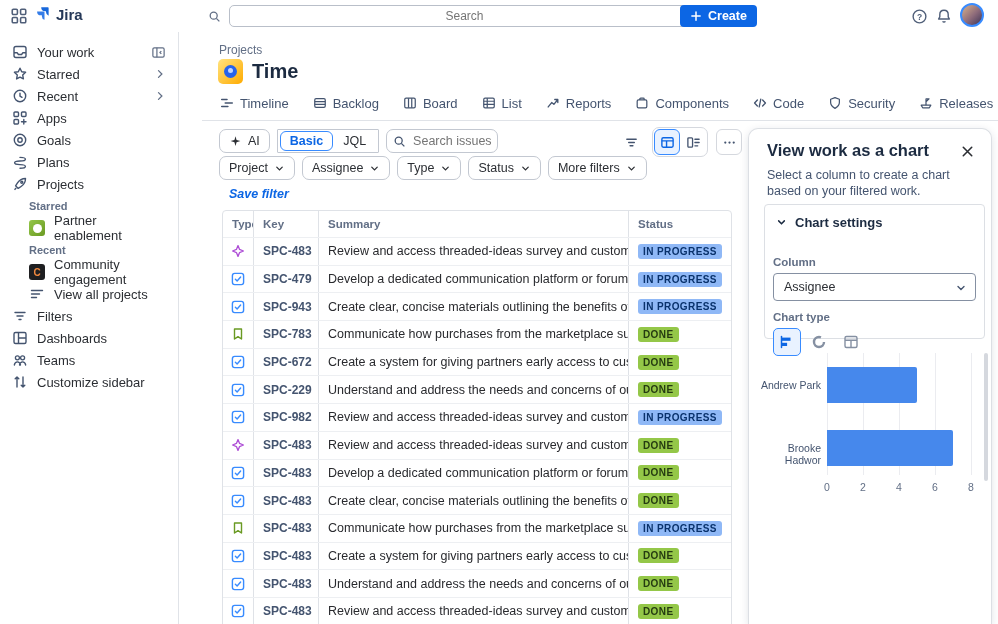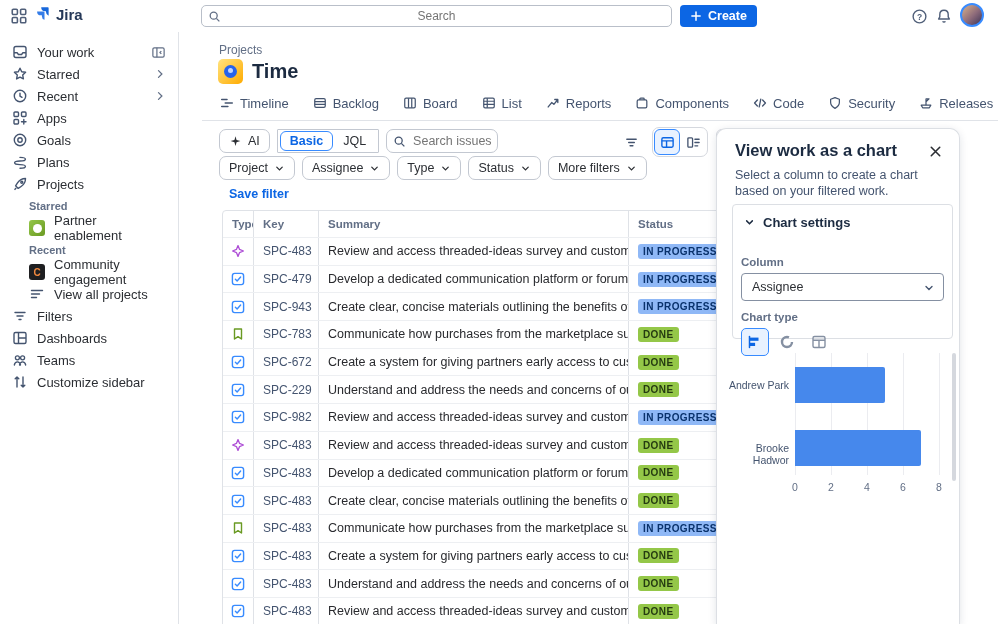--- a/index.html
+++ b/index.html
@@ -4,21 +4,21 @@
 <style>
   * { margin:0; padding:0; box-sizing:border-box; }
   html,body { width:998px; height:624px; overflow:hidden; background:#fff;
     font-family:"Liberation Sans", sans-serif; color:#292A2E; }
   .topbar { position:absolute; left:0; top:0; width:998px; height:32px; background:#fff; z-index:5; }
   .appswitch { position:absolute; left:10px; top:7px; width:18px; height:18px; color:#505F79; cursor:pointer; }
   .brand { position:absolute; left:34px; top:5px; display:flex; align-items:center; gap:4px; }
   .brand-name { font-size:15px; font-weight:700; color:#253858; }
   .global-search { position:absolute; left:201px; top:5px; width:471px; height:22px; }
   .global-search input { width:100%; height:100%; border:1px solid #B9BFC9; border-radius:5px;
-    font-size:12px; text-align:center; color:#626F86; outline:none; font-family:inherit; }
+    font-size:12px; text-align:center; color:#626F86; outline:none; font-family:inherit;margin-left:28px; }
   .global-search .mag { position:absolute; left:7px; top:4px; color:#626F86; }
   .create-btn { position:absolute; left:680px; top:5px; height:22px; padding:0 10px; background:#0C66E4;
     color:#fff; border:none; border-radius:4px; font-size:12.5px; font-weight:600; display:flex;
     align-items:center; gap:6px; cursor:pointer; font-family:inherit; }
   .top-icon { position:absolute; top:5px; width:22px; height:22px; color:#505F79; display:flex;
     align-items:center; justify-content:center; cursor:pointer; }
   .avatar { position:absolute; left:960px; top:3px; width:24px; height:24px; border-radius:50%;
     border:2px solid #388BFF; background:linear-gradient(135deg,#d9b38c 0%,#8c6a7a 55%,#3b3355 100%); cursor:pointer; }
 
   .sidebar { position:absolute; left:0; top:32px; width:179px; bottom:0; border-right:1px solid #E0E3E8;
@@ -67,39 +67,39 @@
   .issue-search { position:relative; }
   .issue-search input { height:24px; width:112px; border:1px solid #C3C8D1; border-radius:7px;
     padding-left:26px; font-size:12.5px; color:#626F86; outline:none; font-family:inherit; }
   .issue-search .mag { position:absolute; left:7px; top:5px; color:#44546F; }
   .view-toggles { position:absolute; left:416px; top:97px; height:26px; display:flex; align-items:center; gap:8px; }
   .vt { width:26px; height:26px; display:flex; align-items:center; justify-content:center; color:#44546F;
     cursor:pointer; border-radius:6px; }
   .vt-group { display:flex; align-items:center; border:1px solid #D5D8DE; border-radius:7px; padding:1px; }
   .vt.sel { border:1px solid #388BFF; background:#E9F2FF; color:#0C66E4; border-radius:6px; }
   .filter-row2 { position:absolute; left:17px; top:124px; height:24px; display:flex; gap:7px; }
-  .save-filter { position:absolute; left:27px; top:155px; font-size:12.5px; font-weight:600; color:#0C66E4; cursor:pointer; }
+  .save-filter { position:absolute; left:27px; top:155px; font-size:12.5px; font-weight:600; color:#0C66E4; cursor:pointer;font-style:italic; }
 
   .issue-table { position:absolute; left:20px; top:178px; width:510px; border:1px solid #DFE2E7;
     border-radius:4px 4px 0 0; overflow:hidden; }
   .thead, .trow { display:grid; grid-template-columns:31px 65px 310px 102px; }
   .thead { height:26px; }
   .thead .tcell { font-size:11.5px; font-weight:700; color:#626F86; }
   .tcell { display:flex; align-items:center; padding:0 9px; border-right:1px solid #DFE2E7;
     overflow:hidden; white-space:nowrap; }
   .tcell:last-child { border-right:none; }
   .trow { height:27.7px; border-top:1px solid #EDEFF2; cursor:pointer; }
   .tc-type { justify-content:center; padding:0; }
-  .tc-key { font-size:12px; color:#44546F; }
+  .tc-key { font-size:12px; color:#44546F;font-weight:bold; }
   .tc-sum { font-size:12.5px; color:#292A2E; }
   .lozenge { font-size:10px; font-weight:700; letter-spacing:.4px; padding:2px 5px; border-radius:3px; }
   .lozenge.inprog { background:#8FB8F6; color:#09326C; }
   .lozenge.done { background:#94C748; color:#253B11; }
 
-  .panel { position:absolute; left:716px; top:128px; width:244px; height:496px; background:#fff;
+  .panel { position:absolute; left:748px; top:128px; width:244px; height:496px; background:#fff;
     border:1px solid #DCDFE4; border-bottom:none; border-radius:10px 10px 0 0;
     box-shadow:0 2px 8px rgba(9,30,66,.12); z-index:6; }
   .panel-title { position:absolute; left:18px; top:12px; font-size:16.5px; font-weight:600; color:#1C2B41; }
   .panel-close { position:absolute; right:14px; top:12px; width:20px; height:20px; color:#2B2E33;
     display:flex; align-items:center; justify-content:center; cursor:pointer; }
   .panel-desc { position:absolute; left:18px; top:38px; width:212px; font-size:12.5px; line-height:1.3;
     color:#44546F; }
   .settings-card { position:absolute; left:15px; top:75px; width:221px; height:135px;
     border:1px solid #DCDFE4; border-radius:4px; padding:8px; }
   .settings-head { display:flex; align-items:center; gap:7px; font-size:13px; font-weight:600;

